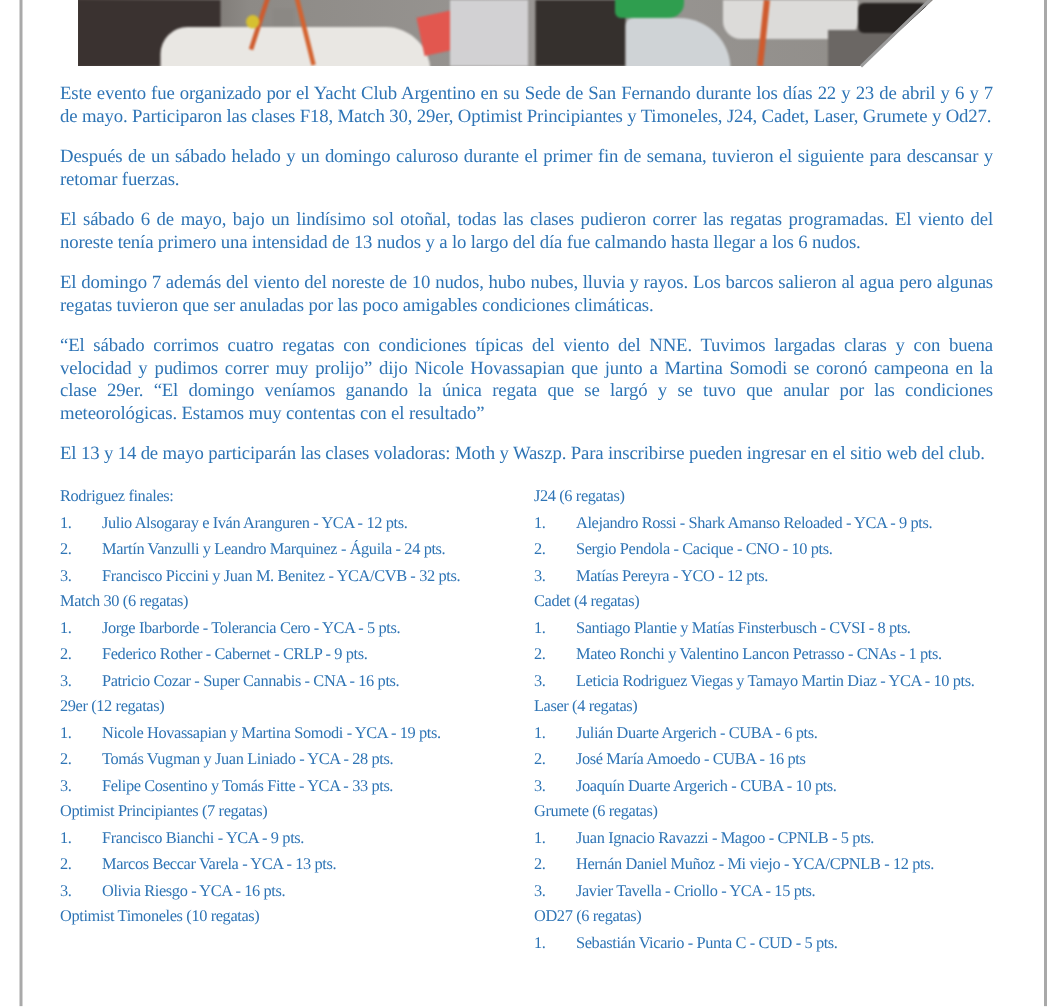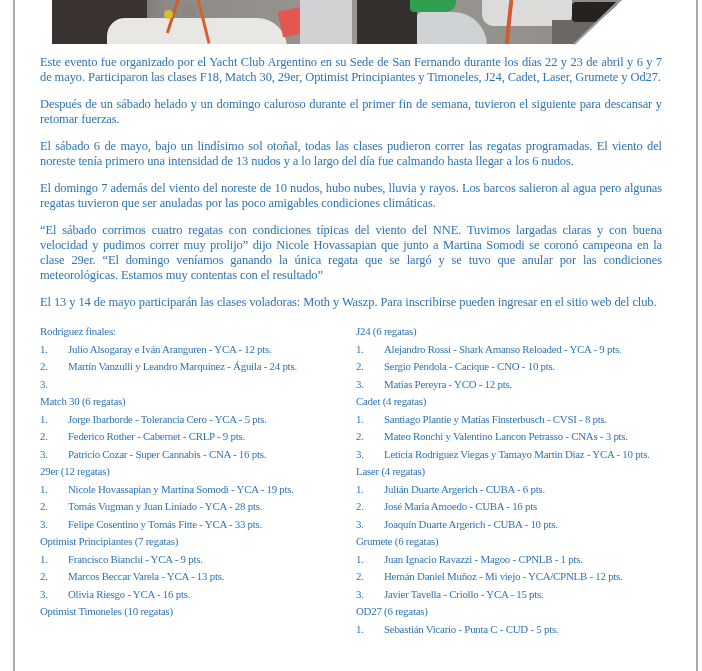--- a/index.html
+++ b/index.html
@@ -79,20 +79,21 @@
         <div class="rline entry">
             <span class="rank">1.</span>
             <span class="etext">Julio Alsogaray e Iván Aranguren - YCA - 12 pts.</span>
           </div>
         <div class="rline entry">
             <span class="rank">2.</span>
             <span class="etext">Martín Vanzulli y Leandro Marquinez - Águila - 24 pts.</span>
           </div>
         <div class="rline entry">
             <span class="rank">3.</span>
+            <span class="etext">Francisco Piccini y Juan M. Benitez - YCA/CVB - 32 pts.</span>
           </div>
 
         <div class="rline">Match 30 (6 regatas)</div>
         <div class="rline entry">
             <span class="rank">1.</span>
             <span class="etext">Jorge Ibarborde - Tolerancia Cero - YCA - 5 pts.</span>
           </div>
         <div class="rline entry">
             <span class="rank">2.</span>
             <span class="etext">Federico Rother - Cabernet - CRLP - 9 pts.</span>
@@ -148,21 +149,21 @@
             <span class="etext">Matías Pereyra - YCO - 12 pts.</span>
           </div>
 
         <div class="rline">Cadet (4 regatas)</div>
         <div class="rline entry">
             <span class="rank">1.</span>
             <span class="etext">Santiago Plantie y Matías Finsterbusch - CVSI - 8 pts.</span>
           </div>
         <div class="rline entry">
             <span class="rank">2.</span>
-            <span class="etext">Mateo Ronchi y Valentino Lancon Petrasso - CNAs - 3 pts.</span>
+            <span class="etext">Mateo Ronchi y Valentino Lancon Petrasso - CNAs - 1 pts.</span>
           </div>
         <div class="rline entry">
             <span class="rank">3.</span>
             <span class="etext">Leticia Rodriguez Viegas y Tamayo Martin Diaz - YCA - 10 pts.</span>
           </div>
 
         <div class="rline">Laser (4 regatas)</div>
         <div class="rline entry">
             <span class="rank">1.</span>
             <span class="etext">Julián Duarte Argerich - CUBA - 6 pts.</span>
@@ -172,21 +173,21 @@
             <span class="etext">José María Amoedo - CUBA - 16 pts</span>
           </div>
         <div class="rline entry">
             <span class="rank">3.</span>
             <span class="etext">Joaquín Duarte Argerich - CUBA - 10 pts.</span>
           </div>
 
         <div class="rline">Grumete (6 regatas)</div>
         <div class="rline entry">
             <span class="rank">1.</span>
-            <span class="etext">Juan Ignacio Ravazzi - Magoo - CPNLB - 1 pts.</span>
+            <span class="etext">Juan Ignacio Ravazzi - Magoo - CPNLB - 5 pts.</span>
           </div>
         <div class="rline entry">
             <span class="rank">2.</span>
             <span class="etext">Hernán Daniel Muñoz - Mi viejo - YCA/CPNLB - 12 pts.</span>
           </div>
         <div class="rline entry">
             <span class="rank">3.</span>
             <span class="etext">Javier Tavella - Criollo - YCA - 15 pts.</span>
           </div>
 

